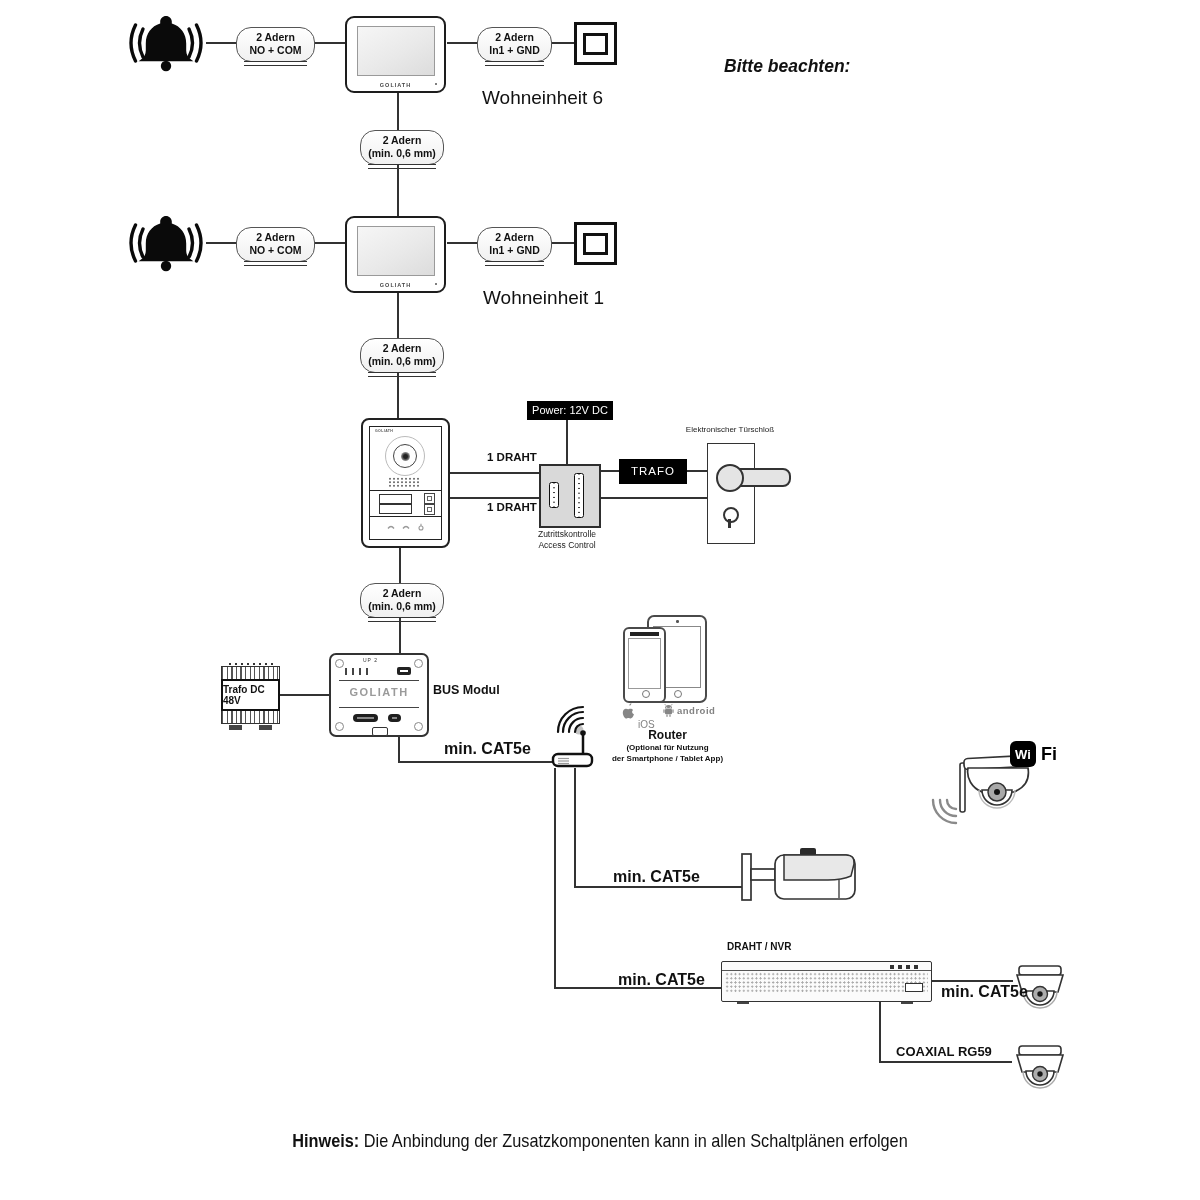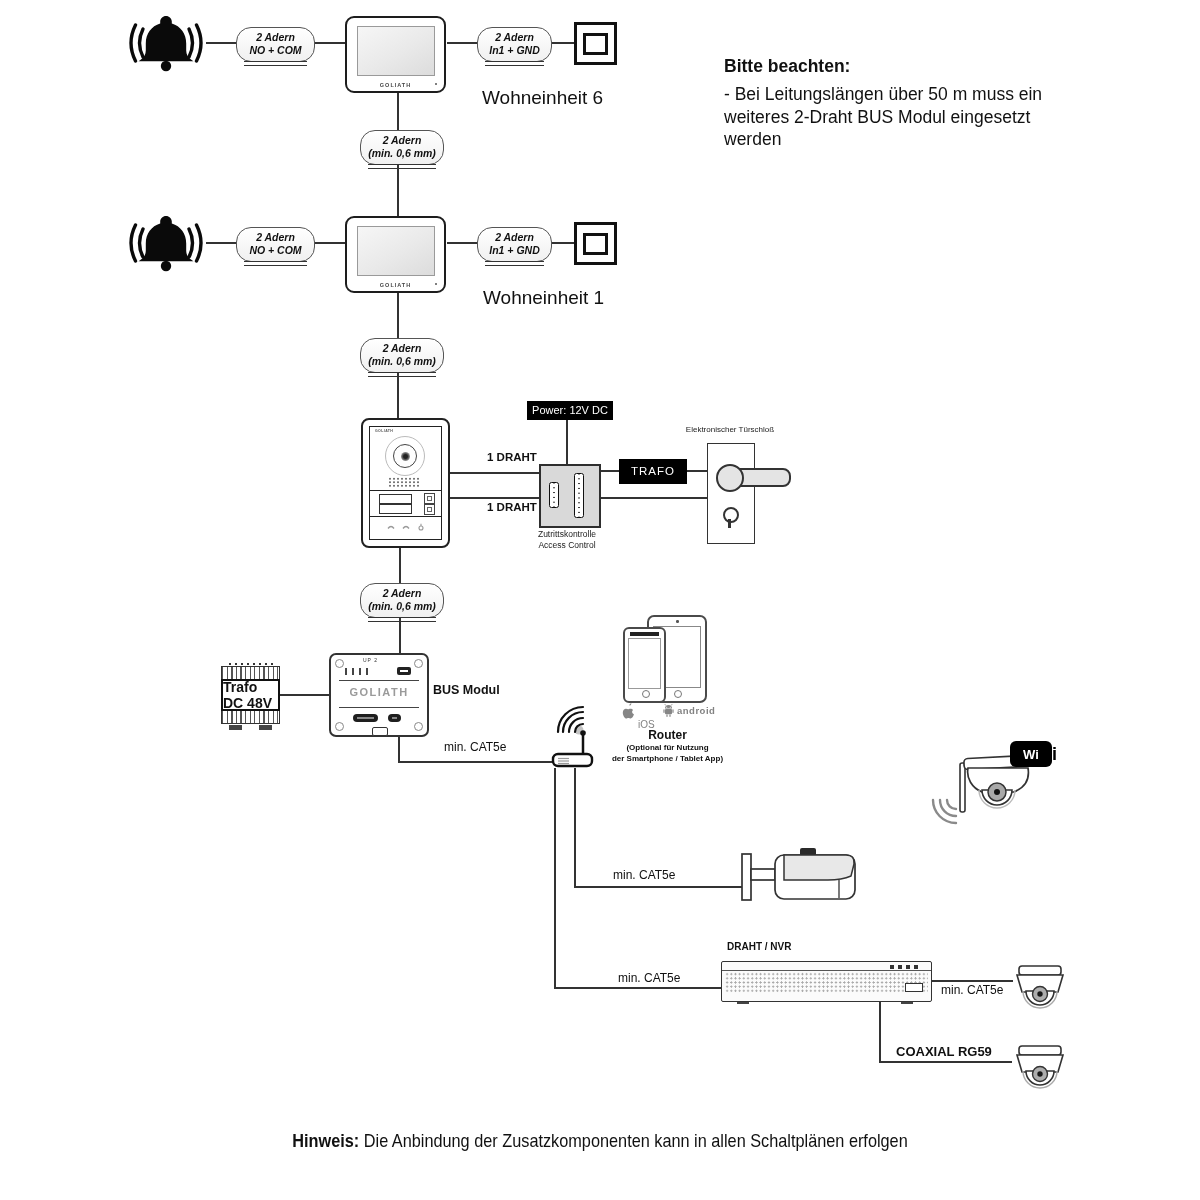--- a/index.html
+++ b/index.html
@@ -6,42 +6,42 @@
   .page{position:relative;width:1200px;height:1200px;background:#fff;overflow:hidden;
         font-family:"Liberation Sans",sans-serif;color:#111;}
   .abs{position:absolute;}
   svg{display:block;}
   .lines{position:absolute;left:0;top:0;z-index:1;}
   .comp{z-index:2;}
 
   
   .pill{z-index:3;box-sizing:border-box;border:1.5px solid #555;border-radius:15px;
         background:linear-gradient(#ffffff,#f0f0f0);text-align:center;
-        font-size:10.5px;font-weight:bold;line-height:1.22;padding:3px 2px 4px;font-style:italic;}
+        font-size:10.5px;font-weight:bold;line-height:1.22;padding:3px 2px 4px;}
   .pill::after{content:"";position:absolute;left:9%;right:9%;bottom:-5px;height:3px;
         border-top:1.3px solid #333;border-bottom:1.3px solid #333;}
 
   
   .monitor{width:97px;height:73px;border:2.5px solid #1d1d1d;border-radius:9px;background:#fff;}
   .mscreen{position:absolute;left:10px;top:8px;width:76px;height:48px;border:1px solid #9a9a9a;
         background:linear-gradient(150deg,#f6f6f6 0%,#e9e9e9 55%,#dcdcdc 100%);}
   .mlogo{position:absolute;left:0;right:0;bottom:3px;text-align:center;font-size:5.5px;
         letter-spacing:1px;color:#444;font-weight:bold;}
   .mdot{position:absolute;right:7px;bottom:6px;width:2.5px;height:2.5px;border-radius:50%;background:#555;}
 
   
   .sqbtn{width:37px;height:37px;border:3px solid #111;background:#fff;display:flex;
         align-items:center;justify-content:center;}
   .sqbtn-inner{width:19px;height:16px;border:3px solid #111;background:#fff;}
 
   .unit-label{font-size:19px;color:#111;}
 
   
   .note{width:340px;font-size:17.5px;line-height:1.28;}
-  .note h3{margin:0 0 6px;font-size:17.5px;}
+  .note h3{margin:0 0 6px;font-size:17.5px;font-style:italic;}
   .note p{margin:24px 0 0;white-space:pre-line;}
   .note p:first-of-type{margin-top:0;}
 
   
   .doorstation{width:85px;height:126px;border:2px solid #222;border-radius:8px;background:#fff;}
   .ds-inner{position:absolute;left:6px;top:6px;right:6px;bottom:6px;border:1.5px solid #222;}
   .ds-logo{position:absolute;left:5px;top:2px;font-size:3.5px;font-weight:bold;letter-spacing:.4px;color:#555;}
   .ds-cam{position:absolute;left:15px;top:9px;width:38px;height:38px;border:1.2px solid #bbb;border-radius:50%;
         display:flex;align-items:center;justify-content:center;}
   .ds-cam2{width:22px;height:22px;border:1.6px solid #444;border-radius:50%;
@@ -73,41 +73,41 @@
   .keyhole{width:12px;height:12px;border:2px solid #333;border-radius:50%;background:#fff;z-index:3;}
   .keystem{width:3px;height:9px;background:#333;z-index:3;}
 
   
   .trafo48{width:59px;background:#fff;}
   .t48-dots{height:6px;margin:0 6px;background-image:radial-gradient(#333 1px,transparent 1.2px);
         background-size:6px 6px;background-position:0 1px;}
   .t48-stripes{height:12px;border:1px solid #333;
         background:repeating-linear-gradient(90deg,#555 0 1.3px,transparent 1.3px 4.6px);}
   .t48-label{height:28px;border:2px solid #111;margin:-1px 0;position:relative;z-index:2;background:#fff;
-        display:flex;align-items:center;justify-content:center;font-size:14px;font-weight:bold;}
+        display:flex;align-items:center;justify-content:center;font-size:10px;font-weight:bold;}
   .t48-feet{height:6px;display:flex;justify-content:space-between;padding:1px 8px 0;}
   .t48-feet div{width:13px;height:5px;background:#444;}
 
   
   .bus{width:96px;height:80px;border:2px solid #333;border-radius:7px;background:#fff;}
   .screw{position:absolute;width:7px;height:7px;border:1.3px solid #888;border-radius:50%;}
   .bus-top-label{position:absolute;left:32px;top:2px;font-size:5px;color:#333;letter-spacing:1px;}
   .bus-pins{position:absolute;left:14px;top:13px;width:28px;height:7px;
         background:repeating-linear-gradient(90deg,#444 0 1.5px,transparent 1.5px 7px);}
   .bus-conn-top{position:absolute;right:16px;top:12px;width:14px;height:8px;background:#222;border-radius:2px;}
   .bus-conn-top::after{content:"";position:absolute;left:3px;top:3px;right:3px;height:2px;background:#fff;}
   .bus-div{position:absolute;left:8px;right:8px;border-top:1.4px solid #444;}
   .bus-logo{position:absolute;left:0;right:0;top:31px;text-align:center;font-size:11px;font-weight:bold;
         color:#9a9a9a;letter-spacing:1.5px;}
   .bus-oval{position:absolute;height:8px;background:#1e1e1e;border-radius:4px;}
   .bus-oval::after{content:"";position:absolute;left:4px;right:4px;top:3px;height:2px;background:#888;}
   .bus-port{position:absolute;left:41px;bottom:-1px;width:14px;height:7px;border:1.4px solid #333;
         border-radius:2px;background:#fff;}
 
-  .cable-bold{font-weight:normal;font-size:12px;z-index:3;}
+  .cable-bold{font-weight:bold;font-size:16px;z-index:3;}
 
   
   .tablet{width:56px;height:84px;border:2px solid #4a4a4a;border-radius:7px;background:#fff;}
   .tcam{position:absolute;left:50%;top:3px;margin-left:-1px;width:2.5px;height:2.5px;border-radius:50%;background:#555;}
   .tscreen{position:absolute;left:4px;right:4px;top:9px;bottom:13px;border:1.2px solid #888;}
   .thome{position:absolute;left:50%;bottom:3px;margin-left:-3px;width:6px;height:6px;border:1.2px solid #777;border-radius:50%;}
   .phone{width:39px;height:72px;border:2px solid #4a4a4a;border-radius:6px;background:#fff;z-index:4;}
   .pbar{position:absolute;left:5px;right:5px;top:3px;height:4px;background:#222;}
   .pscreen{position:absolute;left:3px;right:3px;top:9px;bottom:12px;border:1px solid #999;}
   .phome{position:absolute;left:50%;bottom:3px;margin-left:-3px;width:6px;height:6px;border:1.2px solid #777;border-radius:50%;}
@@ -116,21 +116,21 @@
 
   
   .nvr{width:209px;height:39px;border:1.6px solid #333;border-radius:2px;background:#fbfbfb;}
   .nvr-topline{position:absolute;left:0;right:0;top:8px;border-top:1.2px solid #555;}
   .nvr-btn{position:absolute;top:2.5px;width:4px;height:4px;background:#333;}
   .nvr-mesh{position:absolute;left:3px;right:3px;top:10px;bottom:8px;
         background-image:radial-gradient(#a9a9a9 0.9px,transparent 1.05px);background-size:4.2px 4.2px;}
   .nvr-usb{position:absolute;right:8px;bottom:9px;width:16px;height:7px;border:1.2px solid #333;background:#fff;z-index:2;}
   .nvr-foot{width:12px;height:4px;background:#444;}
 
-  .wi-box{width:42px;height:26px;background:#000;border-radius:6px;color:#fff;display:flex;
+  .wi-box{width:26px;height:26px;background:#000;border-radius:6px;color:#fff;display:flex;
         align-items:center;justify-content:center;font-size:13px;font-weight:bold;z-index:3;}
   .fi-text{font-size:18px;font-weight:bold;color:#000;z-index:3;}
 
   .footer{left:0;width:1200px;text-align:center;font-size:18.5px;transform:scaleX(0.88);
         transform-origin:600px 50%;}
 </style>
 </head>
 <body>
 
 <div class="page">
@@ -238,23 +238,20 @@
 
   <div class="abs unit-label" style="left:483px;top:287px;">Wohneinheit 1</div>
 
   <div class="pill abs" style="left:360px;top:338px;width:84px;">
     <div>2 Adern</div>
     <div>(min. 0,6 mm)</div>
   </div>
 
   <div class="note abs" style="left:724px;top:55px;">
     <h3>Bitte beachten:</h3>
-    <p>- Bei Leitungslängen über 50 m muss ein
-weiteres 2-Draht BUS Modul eingesetzt
-werden</p>
   </div>
 
   <div class="doorstation abs comp" style="left:361px;top:418px;">
     <div class="ds-inner">
       <div class="ds-logo">GOLIATH</div>
       <div class="ds-cam">
         <div class="ds-cam2">
             <div class="ds-cam3"></div>
           </div>
       </div>

